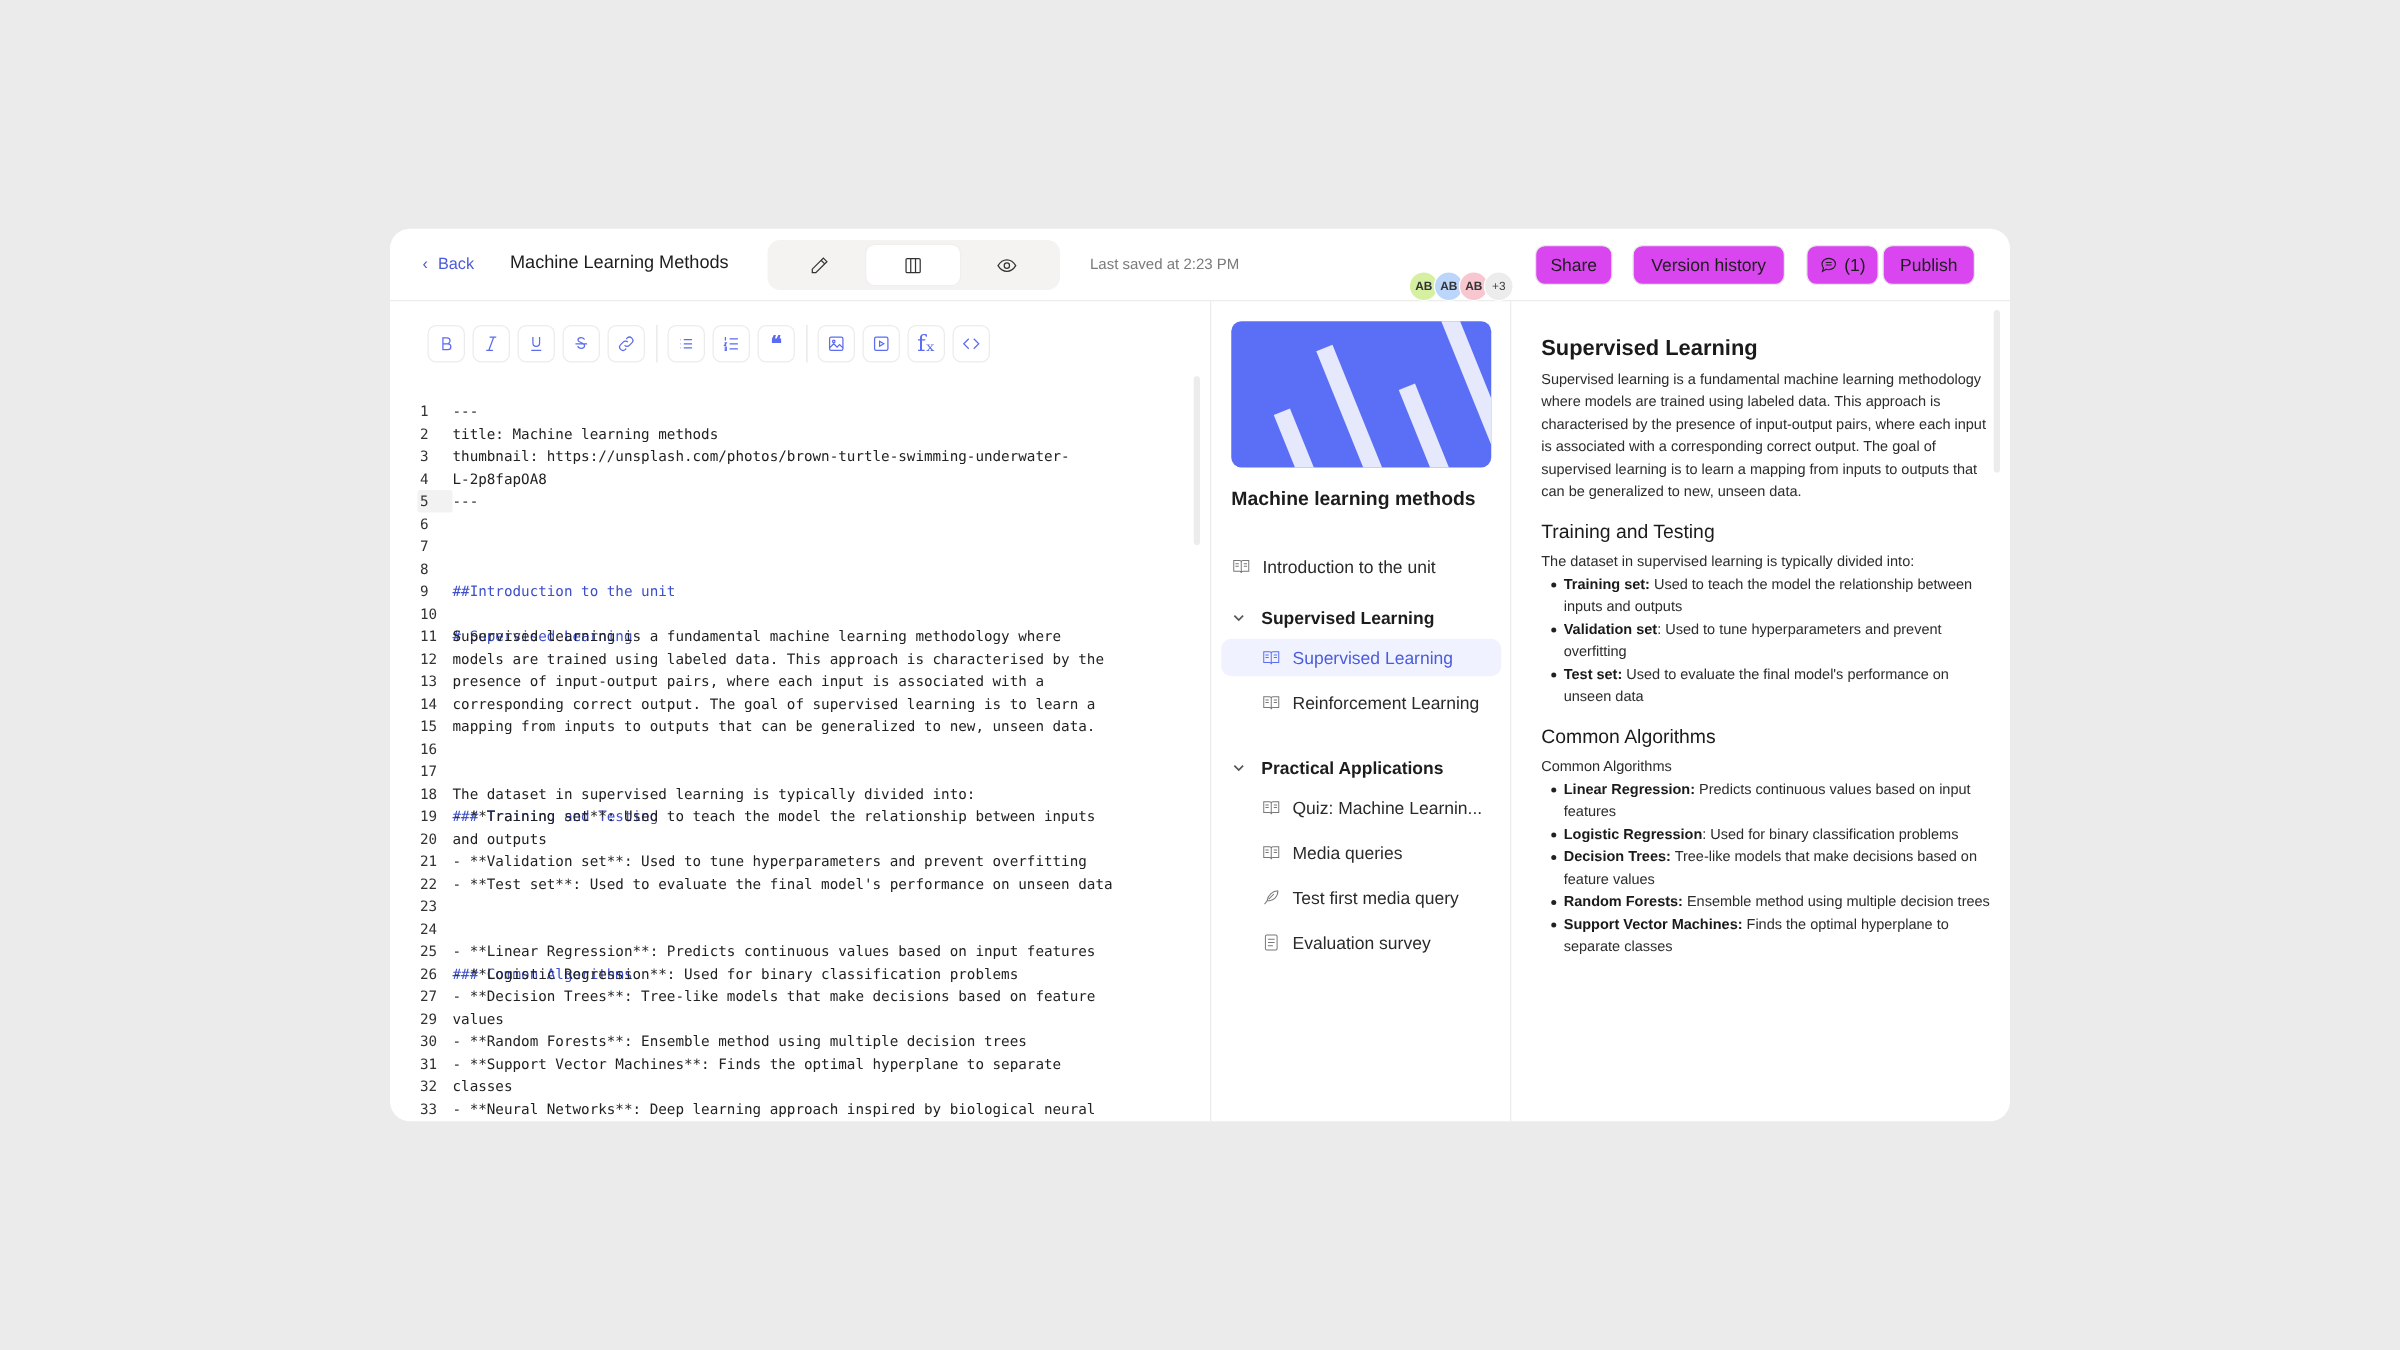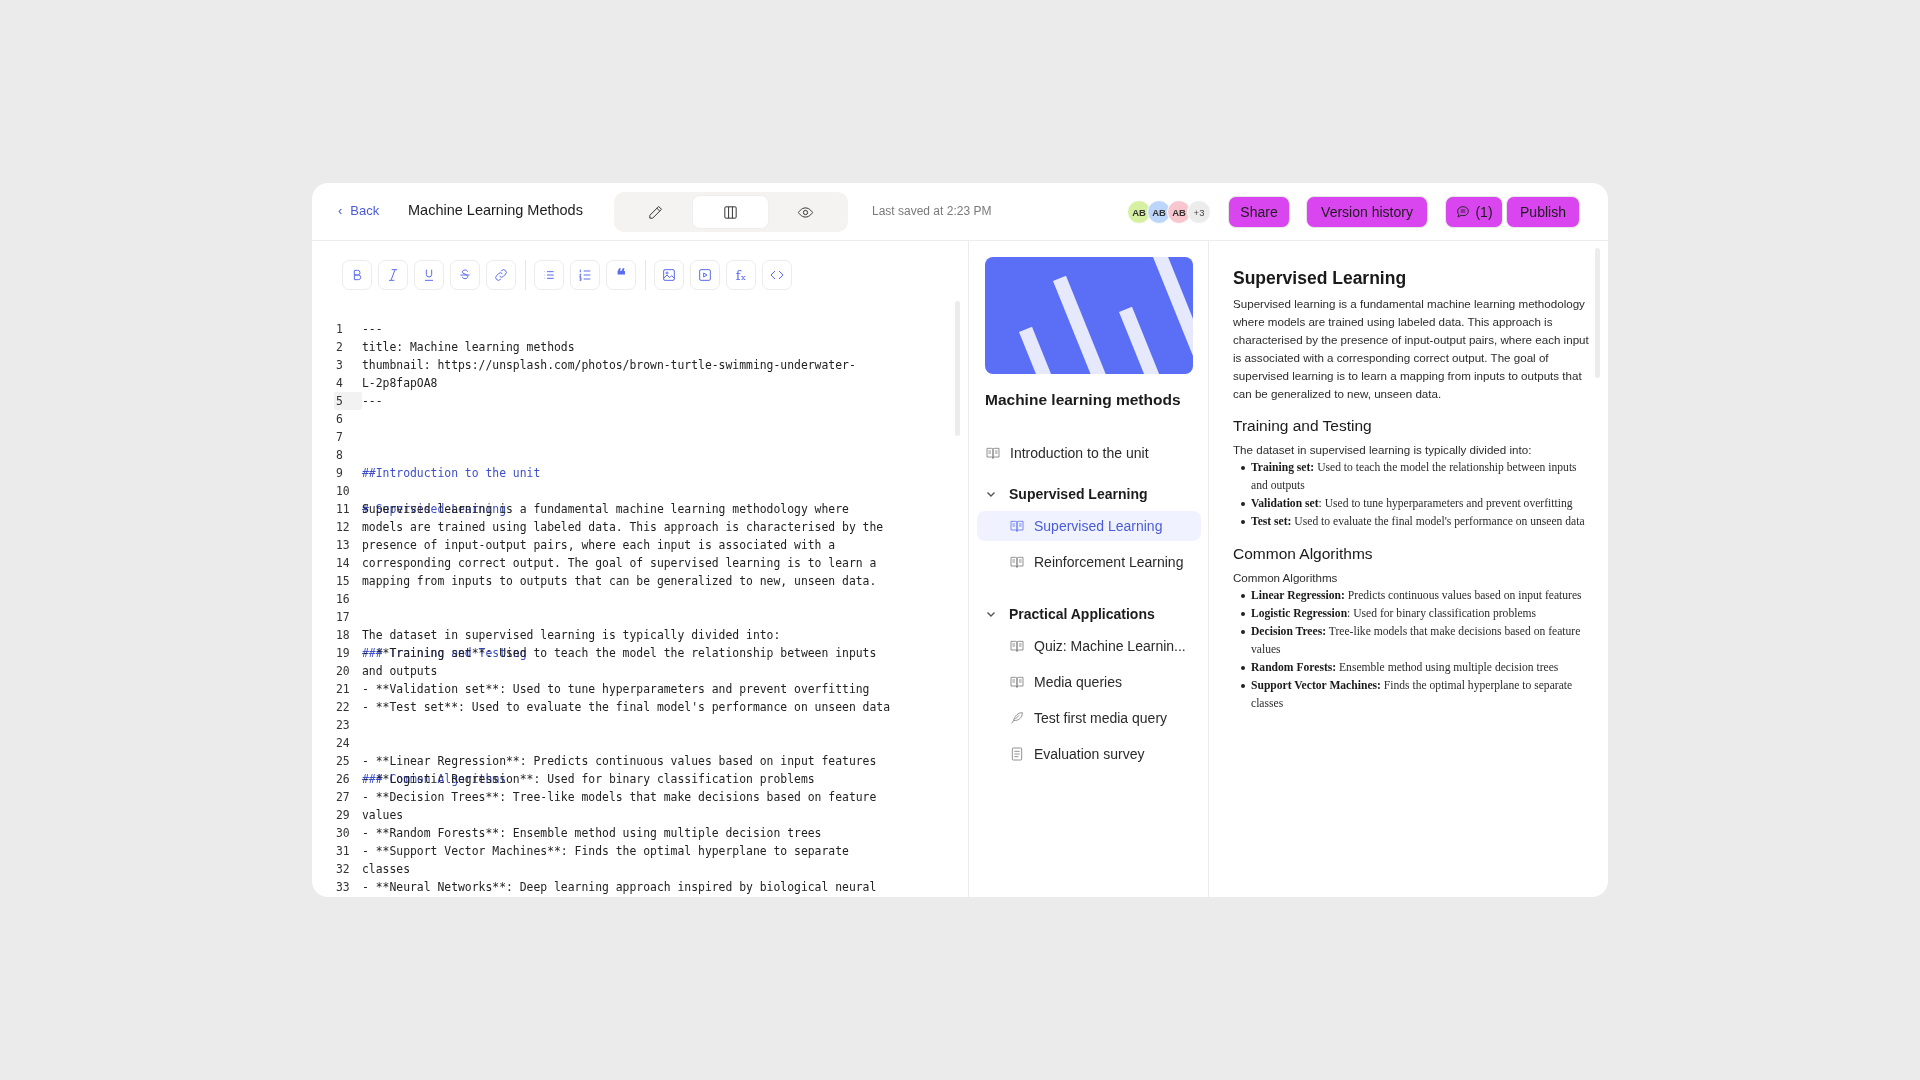--- a/index.html
+++ b/index.html
@@ -21,21 +21,21 @@
   .doc-title { position: absolute; left: 96px; top: 19px; font-size: 14.5px; color: #1c1c1c; }
   .mode-switch {
     position: absolute; left: 302px; top: 9px; width: 234px; height: 40px;
     background: #f4f3f1; border-radius: 10px; display: flex; align-items: center; padding: 0 4px;
   }
   .mode-btn { width: 75px; height: 32px; display: flex; align-items: center; justify-content: center; border-radius: 7px; cursor: pointer; }
   .mode-btn.active { background: #fff; box-shadow: 0 0 0 1px #efefef; }
   .mode-btn svg { width: 17px; height: 17px; stroke: #333; fill: none; stroke-width: 1.4; }
   .last-saved { position: absolute; left: 560px; top: 21px; font-size: 12px; color: #7a7a7a; }
 
-  .avatars { position: absolute; left: 815px; top: 17px; display: flex; }
+  .avatars { position: absolute; left: 815px; top: 34px; display: flex; }
   .avatar {
     width: 24px; height: 24px; border-radius: 50%; font-size: 9.5px; font-weight: bold;
     display: flex; align-items: center; justify-content: center; margin-left: -4px; color: #333;
     border: 1px solid #fff;
   }
   .avatar:first-child { margin-left: 0; }
 
   .hbtn {
     position: absolute; top: 13px; height: 32px; border: 1px solid #e6e6e6; border-radius: 8px;
     display: flex; align-items: center; justify-content: center; font-size: 14px; color: #1c1c1c;
@@ -74,21 +74,21 @@
   .ol-item.active { background: #f0f3ff; border-radius: 8px; color: #4a5bdc; }
   .ol-item.active svg { stroke: #5b6cf0; }
   .ol-section { position: absolute; left: 16px; display: flex; align-items: center; font-size: 14px; font-weight: bold; color: #1c1c1c; cursor: pointer; }
   .ol-section .chev { width: 12px; height: 12px; stroke: #555; fill: none; stroke-width: 1.4; margin-right: 12px; }
 
   
   .preview { position: absolute; left: 897px; top: 58px; width: 399px; height: 656px; }
   .preview-inner { position: absolute; left: 24px; top: 26px; width: 360px; font-size: 11.6px; line-height: 18px; color: #2c2c2c; }
   .preview h1 { font-size: 17.5px; font-weight: bold; color: #1a1a1a; margin-bottom: 6px; line-height: 22px; }
   .preview h2 { font-size: 15.5px; font-weight: normal; color: #1a1a1a; margin: 13px 0 5px; line-height: 20px; }
-  .preview ul { list-style: none; padding-left: 18px; font-family: Liberation Serif, serif; }
+  .preview ul { list-style: none; padding-left: 18px; }
   .preview li { position: relative; }
   .preview li::before { content: ""; position: absolute; left: -10px; top: 7px; width: 4px; height: 4px; border-radius: 50%; background: #222; }
   .preview b { color: #1a1a1a; }
   .preview-scroll { position: absolute; left: 386px; top: 7px; width: 5px; height: 130px; background: #ececec; border-radius: 3px; }
 </style>
 </head>
 <body>
 
 <div class="card">
 
@@ -197,21 +197,21 @@
             <path d="M4 17l5-5 4 4 3-3 4 4"></path>
           </svg>
       </div>
       <div class="tbtn">
         <svg viewBox="0 0 24 24">
             <rect x="4" y="4" width="16" height="16" rx="2"></rect>
             <path d="M10 9l5 3-5 3z"></path>
           </svg>
       </div>
       <div class="tbtn">
-        <span class="txt" style="font-family:'DejaVu Serif',serif;font-size:13px">fₓ</span>
+        <span class="txt" style="font-family:'DejaVu Serif',serif;font-size:18px">fₓ</span>
       </div>
       <div class="tbtn">
         <svg viewBox="0 0 24 24">
             <path d="M9 6l-6 6 6 6M15 6l6 6-6 6"></path>
           </svg>
       </div>
     </div>
 
     <div class="code" id="code-area">
         <div class="code-line"><span class="ln">1</span><span class="ct">---</span></div>

